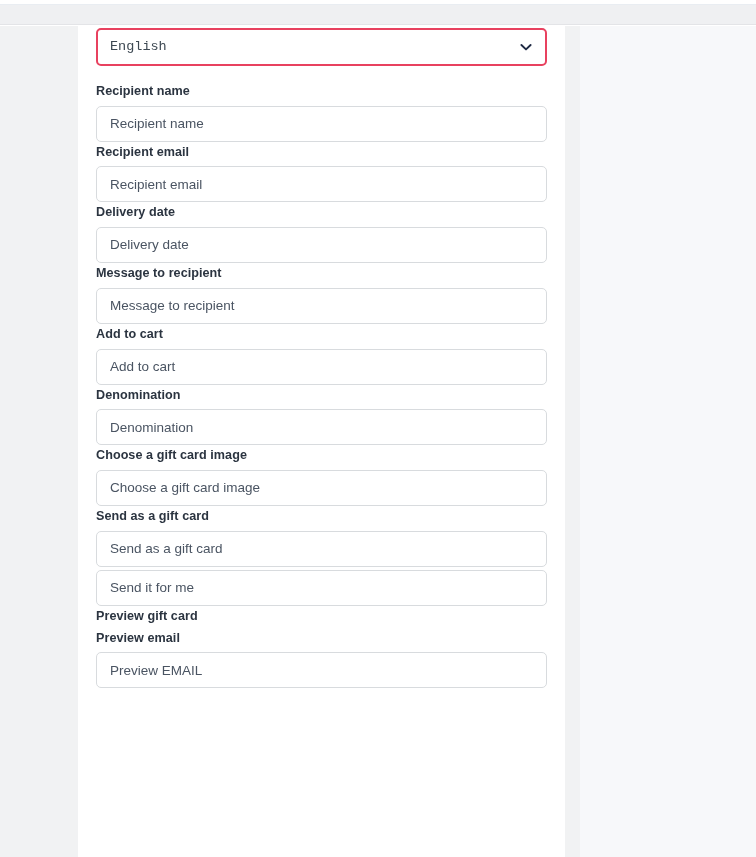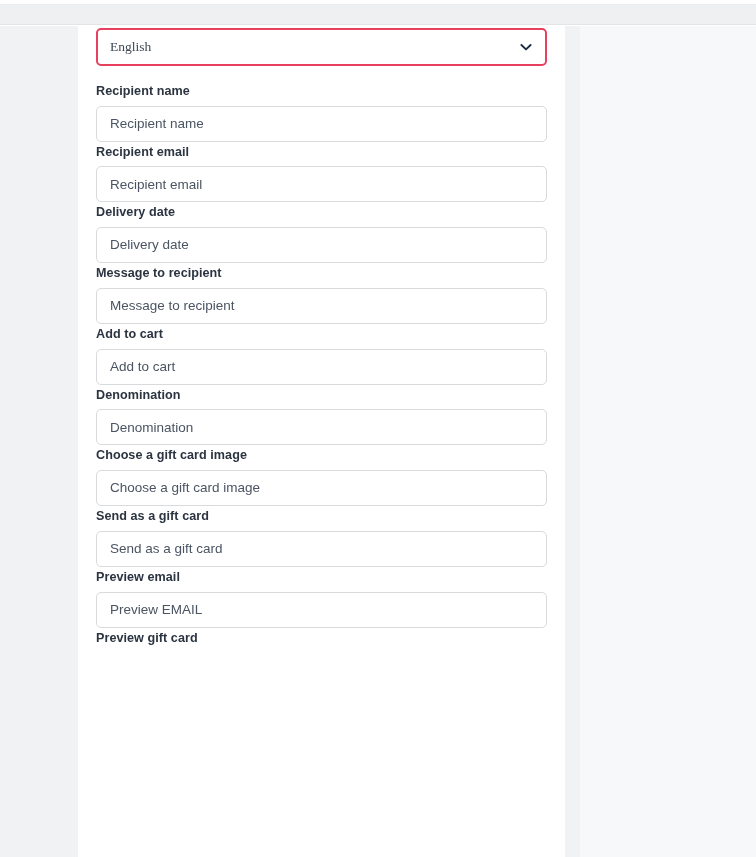--- a/index.html
+++ b/index.html
@@ -111,21 +111,21 @@
     background: #ffffff;
     display: flex;
     align-items: center;
     padding: 0 12px;
     position: relative;
   }
 
   .lang-select .sel-value {
     font-size: 13.5px;
     color: #3d4852;
-    font-family: Liberation Serif, serif;
+    font-family: Liberation Mono, monospace;
     line-height: 1;
   }
 
   .chevron {
     position: absolute;
     right: 12px;
     top: 50%;
     transform: translateY(-50%);
     width: 14px;
     height: 14px;
@@ -237,30 +237,33 @@
               <span class="val">Choose a gift card image</span>
             </div>
           </div>
           <div class="field">
             <label class="field-label">Send as a gift card</label>
             <div class="field-input" placeholder="Send as a gift card">
               <span class="val">Send as a gift card</span>
             </div>
           </div>
           <div class="field">
+            <div class="field-input" placeholder="Send it for me">
+              <span class="val">Send it for me</span>
+            </div>
+          </div>
+          <div class="field clipped">
+            <label class="field-label">Preview gift card</label>
           </div>
           <div class="field">
             <label class="field-label">Preview email</label>
             <div class="field-input" placeholder="Preview EMAIL">
               <span class="val">Preview EMAIL</span>
             </div>
           </div>
-          <div class="field clipped">
-            <label class="field-label">Preview gift card</label>
-          </div>
         </div>
     </div>
 
     <div class="panel-gap"></div>
 
     <div class="right-area"></div>
 
   </div>
 </div>
 

